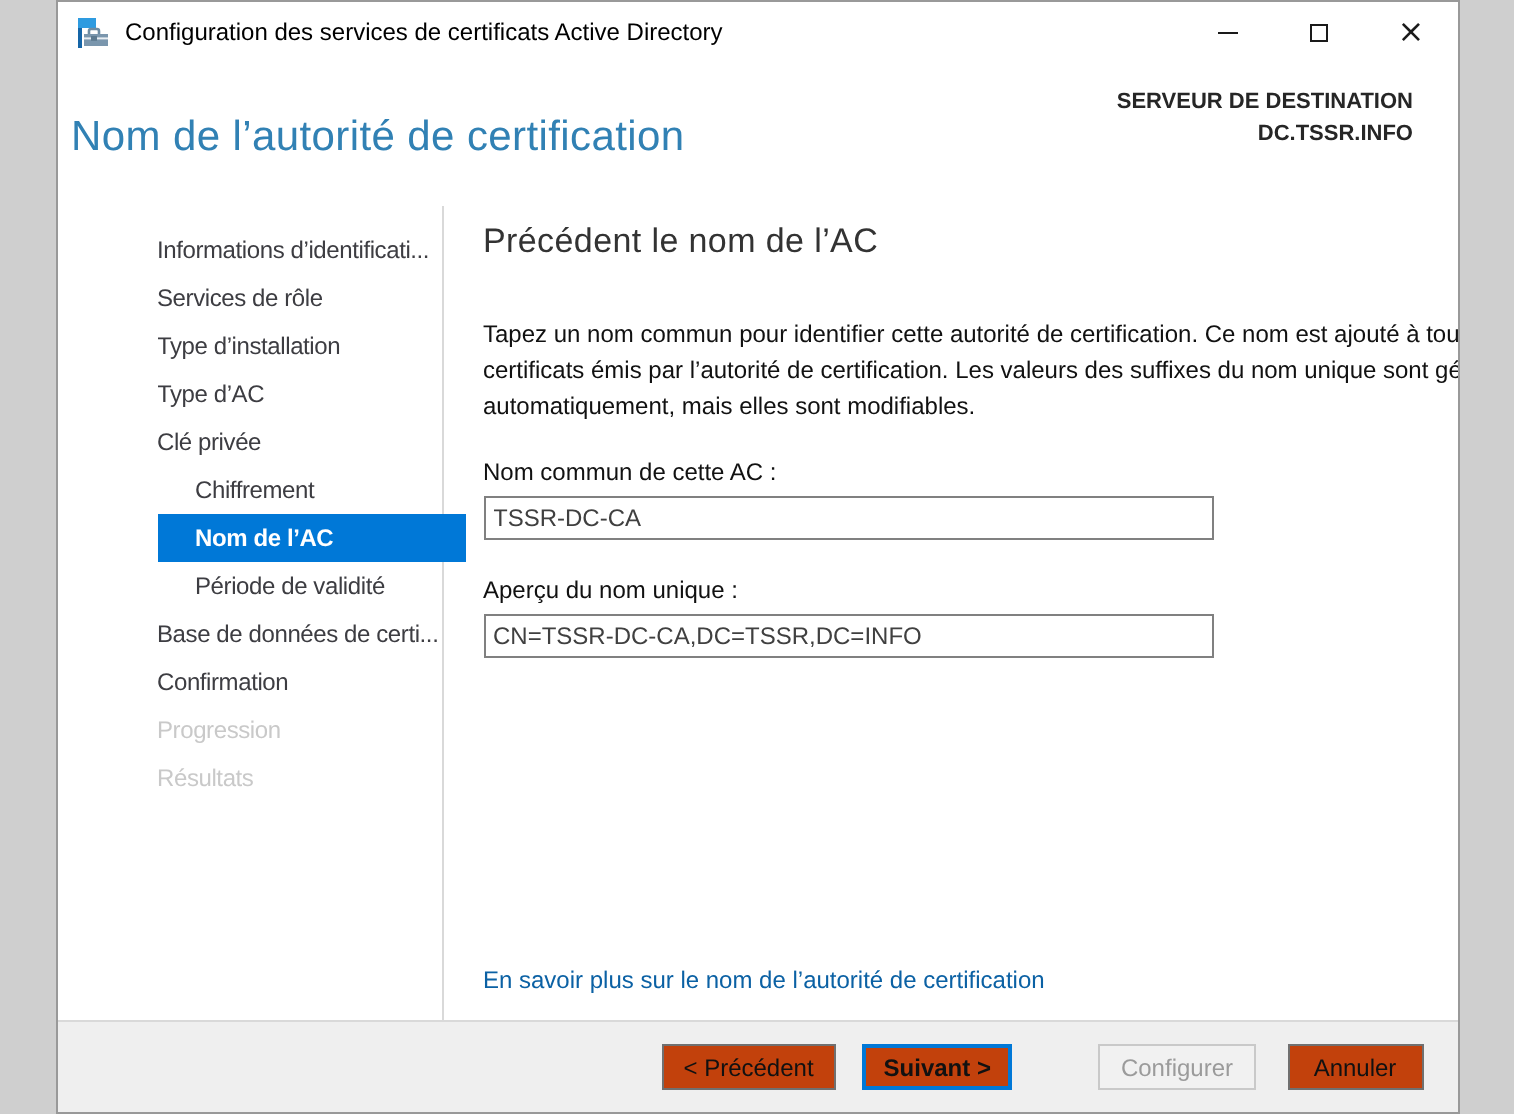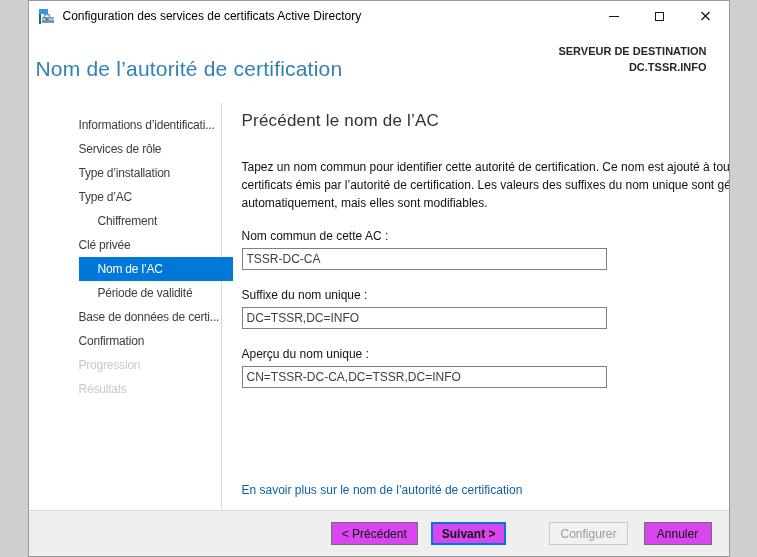--- a/index.html
+++ b/index.html
@@ -60,21 +60,21 @@
     border-right:1px solid #d9d9d9;
     padding-top:10px;
   }
   .nav-item{
     margin-left:50px; width:154px; height:24px;
     line-height:24px; font-size:12px; letter-spacing:-0.2px;
     color:#3d3d42; white-space:nowrap; overflow:hidden;
     cursor:default;
   }
   .nav-item.sub{ padding-left:19px; }
-  .nav-item.selected{ background:#0078d7; color:#ffffff; }
+  .nav-item.selected{ background:#0078d7; color:#ffffff;font-weight:bold; }
   .nav-item.disabled{ color:#c9c9c9; }
 
   .content{
     flex:1 1 auto; position:relative;
     padding:6px 20px 0 20px;
   }
   .content h2{
     font-size:17px; font-weight:300; color:#333333; letter-spacing:0.2px;
     margin-top:2px;
   }
@@ -105,21 +105,21 @@
   .footer{
     flex:0 0 46px; height:46px;
     background:#efefef; border-top:1px solid #d9d9d9;
     display:flex; align-items:center; justify-content:flex-end;
     padding-right:17px;
   }
   .btn{
     height:23px; min-width:68px; padding:0 10px;
     font-family:"Liberation Sans", sans-serif;
     font-size:12px; color:#111111;
-    background:#d946ef; border:1px solid #707070;
+    background:#c2410c; border:1px solid #707070;
     cursor:default;
   }
   .btn.default{
     border:2px solid #0078d7; padding:0 9px;font-weight:bold;
   }
   .btn.disabled{
     background:#f1f1f1; border:1px solid #c9c9c9; color:#9b9b9b;
   }
   .btn + .btn{ margin-left:13px; }
   .btn.gap-large{ margin-left:43px; }
@@ -163,43 +163,39 @@
     </div>
   </div>
 
   <div class="wiz-body">
 
     <nav class="sidebar">
       <div class="nav-item">Informations d’identificati...</div>
       <div class="nav-item">Services de rôle</div>
       <div class="nav-item">Type d’installation</div>
       <div class="nav-item">Type d’AC</div>
+      <div class="nav-item">Clé privée</div>
       <div class="nav-item sub">Chiffrement</div>
-      <div class="nav-item">Clé privée</div>
       <div class="nav-item sub selected">Nom de l’AC</div>
       <div class="nav-item sub">Période de validité</div>
       <div class="nav-item">Base de données de certi...</div>
       <div class="nav-item">Confirmation</div>
       <div class="nav-item disabled">Progression</div>
       <div class="nav-item disabled">Résultats</div>
     </nav>
 
     <div class="content">
       <h2>Précédent le nom de l’AC</h2>
       <p class="desc">Tapez un nom commun pour identifier cette autorité de certification. Ce nom est ajouté à tous les certificats émis par l’autorité de certification. Les valeurs des suffixes du nom unique sont générées automatiquement, mais elles sont modifiables.</p>
 
       <div class="field f1">
         <label class="flabel">Nom commun de cette AC :</label>
         <input type="text" value="TSSR-DC-CA" style="">
       </div>
 
-      <div class="field f2">
-        <label class="flabel">Suffixe du nom unique :</label>
-        <input type="text" value="DC=TSSR,DC=INFO" style="">
-      </div>
 
       <div class="field f3">
         <label class="flabel">Aperçu du nom unique :</label>
         <input type="text" value="CN=TSSR-DC-CA,DC=TSSR,DC=INFO" style="">
       </div>
 
       <a class="learn-link">En savoir plus sur le nom de l’autorité de certification</a>
     </div>
   </div>
 

